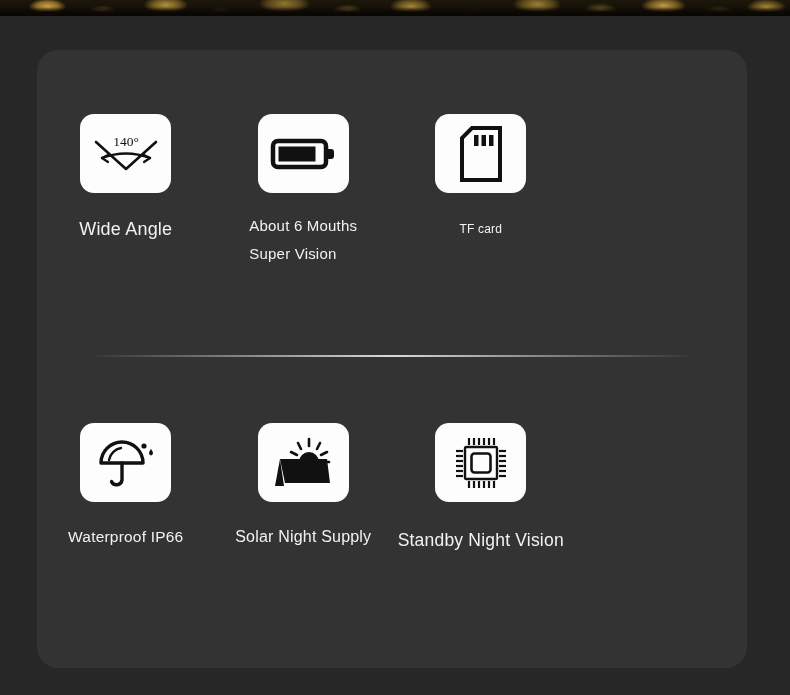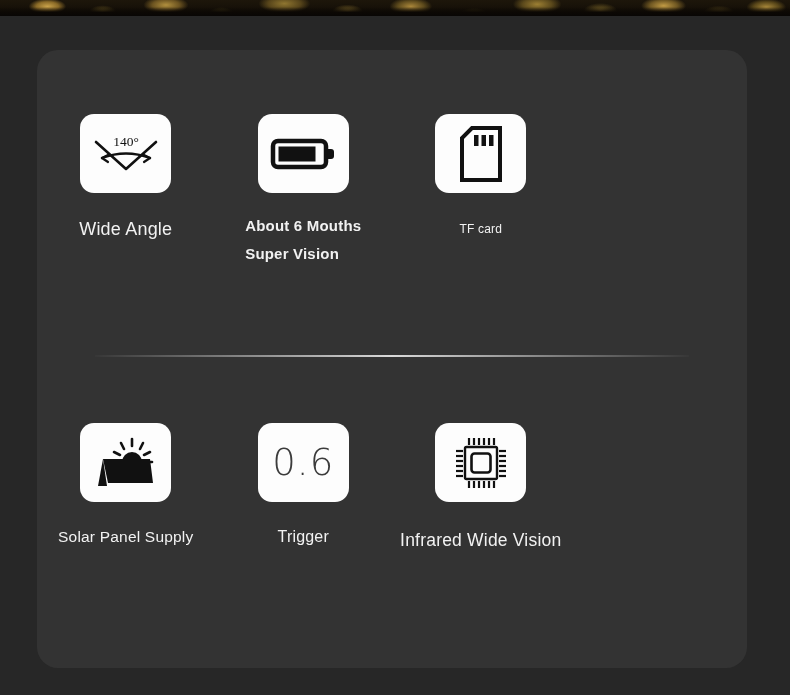--- a/index.html
+++ b/index.html
@@ -98,21 +98,21 @@
     line-height: 28px;
     text-align: center;
     letter-spacing: 0.2px;
     white-space: nowrap;
   }
   .feature-label.small { font-size: 15px; }
   .feature-label .line2 { display: block; }
 
   
   #row-1 .feature-cell:nth-child(1) .feature-label { font-size: 18px; margin-top: 22px; }
-  #row-1 .feature-cell:nth-child(2) .feature-label { text-align: left; font-weight: bold; }
+  #row-1 .feature-cell:nth-child(2) .feature-label { text-align: left; }
   #row-1 .feature-cell:nth-child(3) .feature-label { font-size: 12px; margin-top: 22px; }
   #row-1 .feature-cell:nth-child(4) .feature-label { font-size: 17px; margin-top: 19px; }
 
   #row-2 .feature-cell:nth-child(1) .feature-label { font-size: 15.5px; margin-top: 21px; }
   #row-2 .feature-cell:nth-child(2) .feature-label { font-size: 16px;  margin-top: 21px; }
   #row-2 .feature-cell:nth-child(3) .feature-label { font-size: 17.5px; margin-top: 24px; }
   #row-2 .feature-cell:nth-child(4) .feature-label { font-size: 16px;  margin-top: 21px; }
 
   
   #divider {
@@ -200,20 +200,36 @@
       </div>
     </div>
 
 
   </div>
 
   <div id="divider"></div>
 
   <div class="feature-row" id="row-2">
 
+    <div class="feature-cell">
+      <div class="icon-tile">
+        <span>
+          <svg width="60" height="54" viewBox="0 0 60 54">
+            <path d="M5 27 A21 21 0 0 1 47 27 Z" fill="none" stroke="#111" stroke-width="3.4" stroke-linejoin="round"></path>
+            <path d="M13 24 A15 15 0 0 1 25 12" fill="none" stroke="#111" stroke-width="2.4" stroke-linecap="round"></path>
+            <path d="M26 27 V44 A5.5 5.5 0 0 1 15.5 45.5" fill="none" stroke="#111" stroke-width="3.4" stroke-linecap="round"></path>
+            <circle cx="48" cy="10" r="2.6" fill="#111"></circle>
+            <path d="M55 13 C57.6 16.4 57.6 18.6 55 19.4 C52.4 18.6 52.4 16.4 55 13 Z" fill="#111"></path>
+          </svg>
+        </span>
+      </div>
+      <div class="feature-label">
+        <span>Waterproof IP66</span>
+      </div>
+    </div>
 
     <div class="feature-cell">
       <div class="icon-tile">
         <span>
           <svg width="64" height="52" viewBox="0 0 64 52">
             <g stroke="#111" stroke-width="2.6" stroke-linecap="round">
               <line x1="38" y1="2" x2="38" y2="9"></line>
               <line x1="27" y1="6" x2="30" y2="12"></line>
               <line x1="49" y1="6" x2="46" y2="12"></line>
               <line x1="20" y1="15" x2="26" y2="18"></line>
@@ -221,32 +237,24 @@
               <line x1="18" y1="25" x2="25" y2="25"></line>
               <line x1="58" y1="25" x2="51" y2="25"></line>
             </g>
             <circle cx="38" cy="25" r="10" fill="#111"></circle>
             <path d="M9 22 H56 L59 46 H14 Z" fill="#111"></path>
             <path d="M9 22 L4 49 H13 Z" fill="#111"></path>
           </svg>
         </span>
       </div>
       <div class="feature-label">
-        <span>Solar Panel Supply</span>
-      </div>
-    </div>
-
-    <div class="feature-cell">
-      <div class="icon-tile">
-        <span class="trigger-value">0.6</span>
-      </div>
-      <div class="feature-label">
-        <span>Trigger</span>
-      </div>
-    </div>
+        <span>Solar Night Supply</span>
+      </div>
+    </div>
+
 
     <div class="feature-cell">
       <div class="icon-tile">
         <span>
           <svg width="56" height="56" viewBox="0 0 56 56">
             <rect x="12" y="12" width="32" height="32" rx="1.5" fill="none" stroke="#111" stroke-width="2.4"></rect>
             <rect x="18.5" y="18.5" width="19" height="19" rx="3" fill="none" stroke="#111" stroke-width="2.6"></rect>
             <g stroke="#111" stroke-width="2.2" stroke-linecap="butt">
               <line x1="16" y1="3" x2="16" y2="10"></line>
               <line x1="21" y1="3" x2="21" y2="10"></line>
@@ -270,18 +278,18 @@
               <line x1="46" y1="21" x2="53" y2="21"></line>
               <line x1="46" y1="26" x2="53" y2="26"></line>
               <line x1="46" y1="31" x2="53" y2="31"></line>
               <line x1="46" y1="36" x2="53" y2="36"></line>
               <line x1="46" y1="41" x2="53" y2="41"></line>
             </g>
           </svg>
         </span>
       </div>
       <div class="feature-label">
-        <span>Infrared Wide Vision</span>
+        <span>Standby Night Vision</span>
       </div>
     </div>
 
   </div>
 </div>
 
 </body></html>

